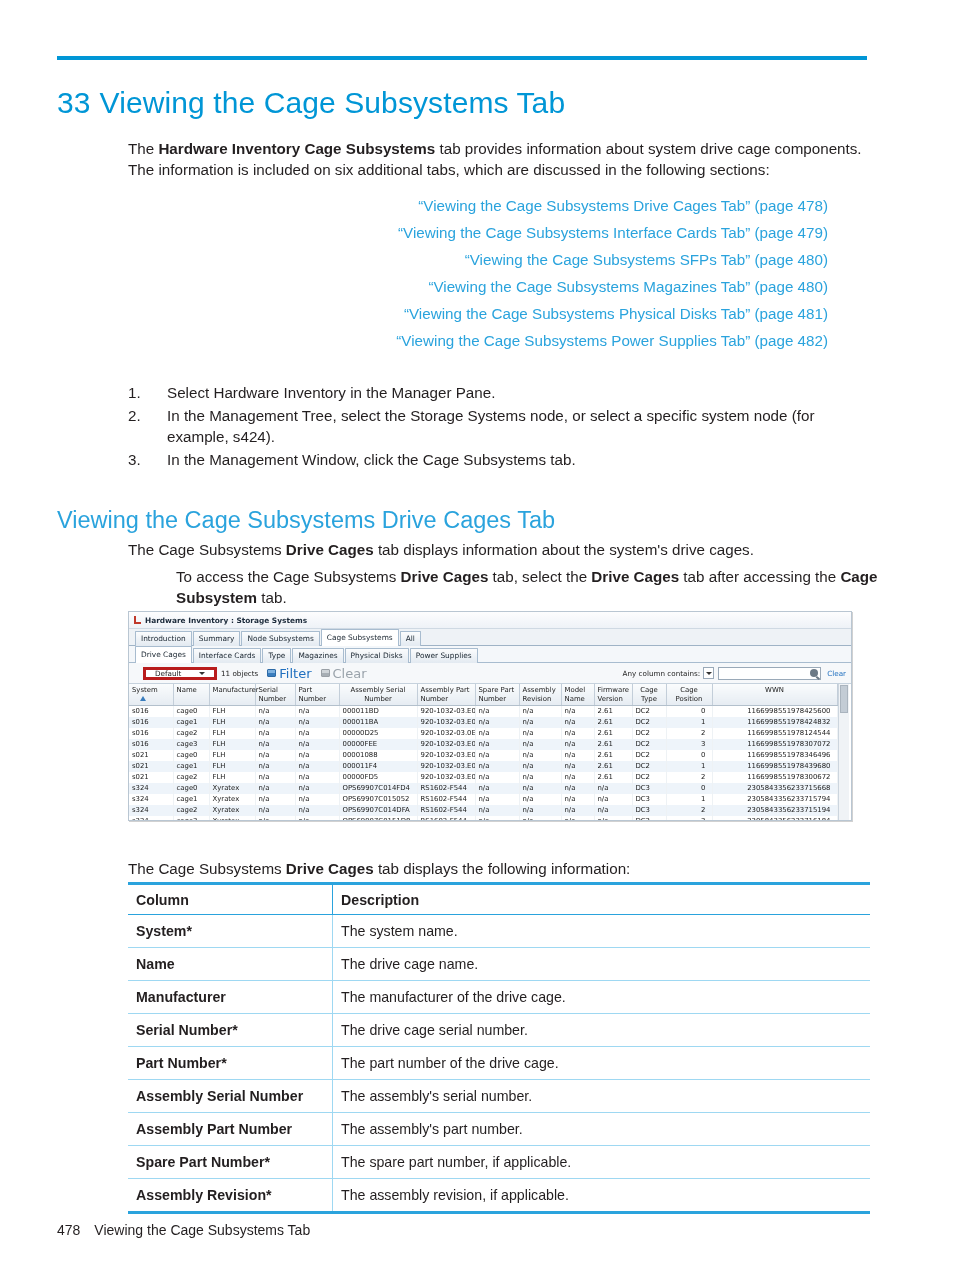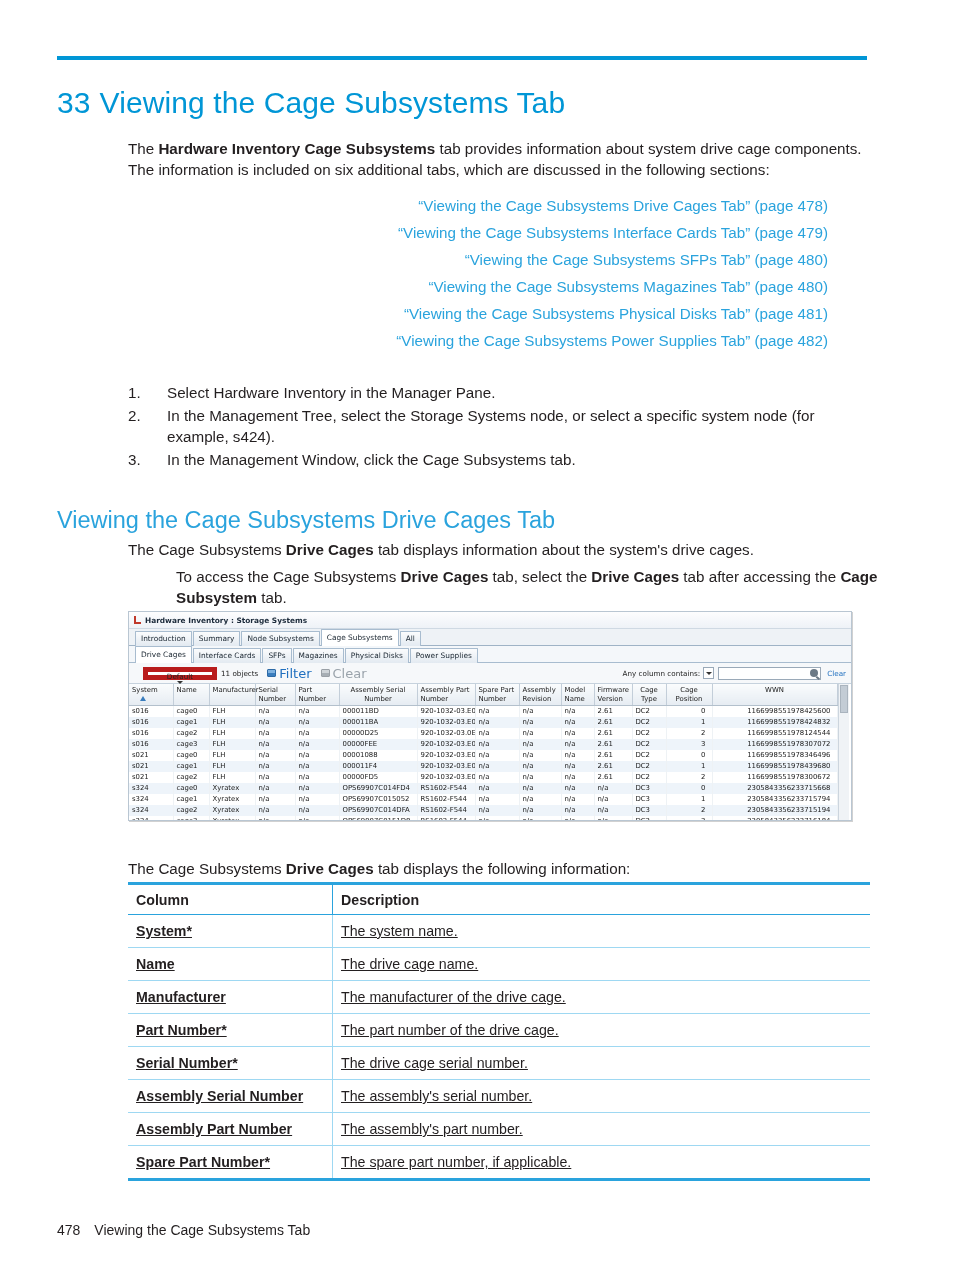--- a/index.html
+++ b/index.html
@@ -217,29 +217,28 @@
     border-bottom: 1px solid #c6d2dd;
     display: flex;
     align-items: center;
     padding: 0 5px 0 14px;
     box-sizing: border-box;
   }
   .combo {
     width: 74px;
     height: 13px;
     background: #ffffff;
-    border: 5px solid #b91c1c;
+    border: 3px solid #b91c1c;
     display: flex;
     align-items: center;
     justify-content: space-between;
     padding: 0 9px;
     font-size: 7.2px;
     color: #222;
     box-sizing: border-box;
-    flex-direction: column;
   }
   .caret {
     width: 0; height: 0;
     border-left: 3px solid transparent;
     border-right: 3px solid transparent;
     border-top: 3px solid #333;
   }
   .objcount {
     font-size: 7.2px;
     color: #222;
@@ -388,21 +387,20 @@
     padding: 7px 8px 6px 8px;
     font-size: 14.2px;
     color: #231f20;
   }
   .desctable thead th.c1 { width: 188px; border-right: 1px solid #2aa3dd; }
   .desctable tbody td {
     border-bottom: 1.5px solid #9ed8f2;
     padding: 8px 8px 7px 8px;
     vertical-align: top;
     line-height: 17px;
-    text-decoration: underline;
   }
   .desctable tbody td.c1 {
     width: 188px;
     font-weight: bold;
     border-right: 1px solid #9ed8f2;
   }
   .desctable tbody tr:last-child td { border-bottom: 3px solid #2aa3dd; }
 
   
   .footer {
@@ -473,21 +471,21 @@
       <div class="tab">Introduction</div>
       <div class="tab">Summary</div>
       <div class="tab">Node Subsystems</div>
       <div class="tab active">Cage Subsystems</div>
       <div class="tab">All</div>
     </div>
 
     <div class="tabrow second">
       <div class="tab active">Drive Cages</div>
       <div class="tab">Interface Cards</div>
-      <div class="tab">SFPs</div>
+      <div class="tab">Type</div>
       <div class="tab">Magazines</div>
       <div class="tab">Physical Disks</div>
       <div class="tab">Power Supplies</div>
     </div>
 
     <div class="toolbar">
       <div class="combo">
         <span>Default</span>
         <span class="caret"></span>
       </div>
@@ -750,38 +748,42 @@
       </tr>
       <tr>
         <td class="c1">Name</td>
         <td>The drive cage name.</td>
       </tr>
       <tr>
         <td class="c1">Manufacturer</td>
         <td>The manufacturer of the drive cage.</td>
       </tr>
       <tr>
+        <td class="c1">Serial Number*</td>
+        <td>The drive cage serial number.</td>
+      </tr>
+      <tr>
         <td class="c1">Part Number*</td>
         <td>The part number of the drive cage.</td>
       </tr>
       <tr>
-        <td class="c1">Serial Number*</td>
-        <td>The drive cage serial number.</td>
-      </tr>
-      <tr>
         <td class="c1">Assembly Serial Number</td>
         <td>The assembly's serial number.</td>
       </tr>
       <tr>
         <td class="c1">Assembly Part Number</td>
         <td>The assembly's part number.</td>
       </tr>
       <tr>
         <td class="c1">Spare Part Number*</td>
         <td>The spare part number, if applicable.</td>
+      </tr>
+      <tr>
+        <td class="c1">Assembly Revision*</td>
+        <td>The assembly revision, if applicable.</td>
       </tr>
     </tbody>
   </table>
 
   <div class="footer">
     <span class="pnum">478</span><span>Viewing the Cage Subsystems Tab</span>
   </div>
 
 </div>
 

